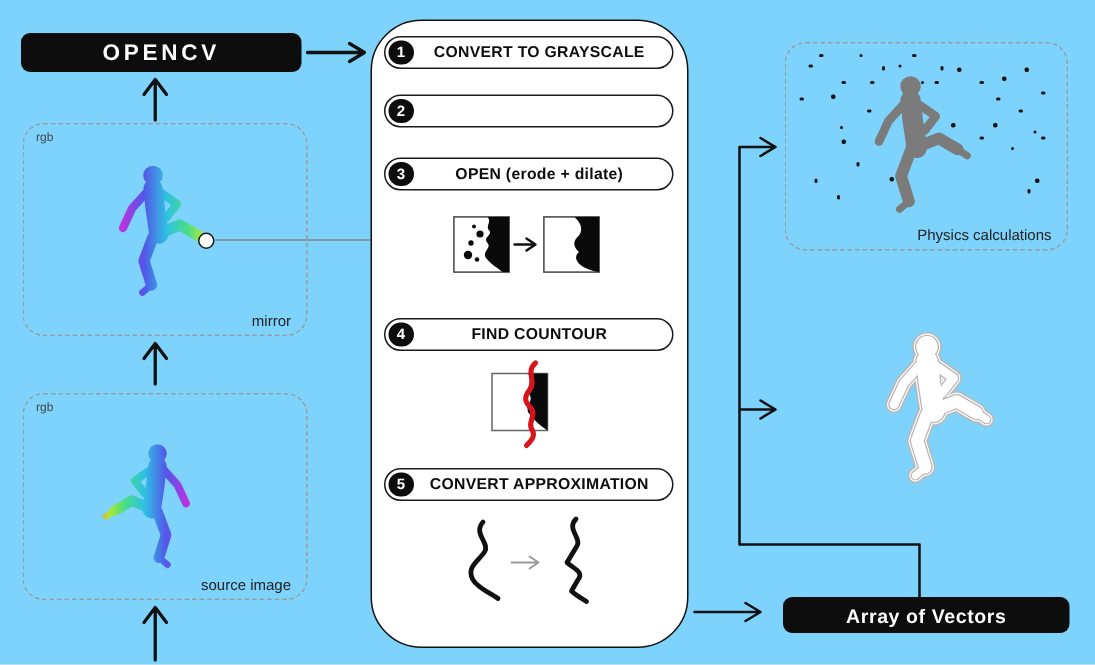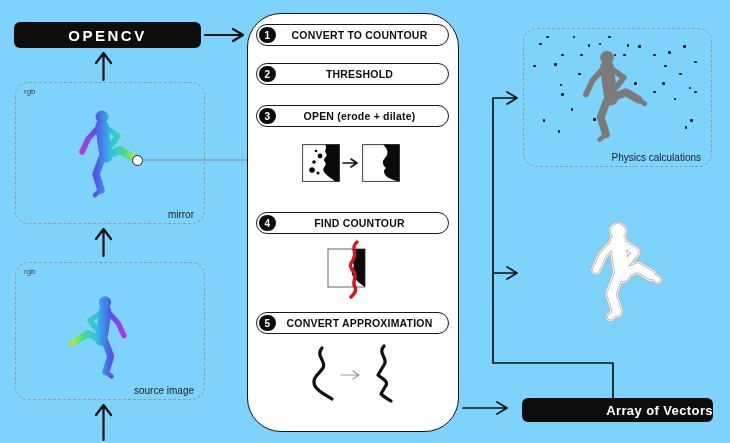--- a/index.html
+++ b/index.html
@@ -97,25 +97,24 @@
   </svg>
 
   <svg class="abs" style="left:94px;top:403px;" width="19" height="38">
     <path d="M9.5,37 L9.5,4 M2,12 L9.5,2 L17,12" fill="none" stroke="#111" stroke-width="2.2" stroke-linecap="round" stroke-linejoin="round"></path>
   </svg>
 
   <div class="abs pipeline" style="left:247px;top:13px;width:210px;height:417px;"></div>
 
   <div class="abs pill" style="left:256px;top:24px;">
     <span class="num-badge">1</span>
-    <span class="pill-label">CONVERT TO COUNTOUR</span>
+    <span class="pill-label">CONVERT TO GRAYSCALE</span>
   </div>
   <div class="abs pill" style="left:256px;top:63px;">
     <span class="num-badge">2</span>
-    <span class="pill-label">THRESHOLD</span>
   </div>
   <div class="abs pill" style="left:256px;top:105px;">
     <span class="num-badge">3</span>
     <span class="pill-label">OPEN (erode + dilate)</span>
   </div>
   <div class="abs pill" style="left:256px;top:212px;">
     <span class="num-badge">4</span>
     <span class="pill-label">FIND COUNTOUR</span>
   </div>
   <div class="abs pill" style="left:256px;top:312px;">
@@ -149,21 +148,21 @@
   <svg class="abs" style="left:308px;top:344px;" width="92" height="62" viewBox="0 0 92 62">
     <path d="M14,4 C7,12 19,18 15,24 C11,30 3,34 7,42 C10,48 20,52 24,55" fill="none" stroke="#111" stroke-width="3.2" stroke-linecap="round"></path>
     <path d="M33,31 L50,31 M45,27 L51,31 L45,35" fill="none" stroke="#999" stroke-width="1.2" stroke-linecap="round" stroke-linejoin="round"></path>
     <path d="M76,2 C69,9 81,15 76,21 L70,31 C74,35 82,37 77,43 L73,50 C76,53 80,55 83,57" fill="none" stroke="#111" stroke-width="3.2" stroke-linecap="round" stroke-linejoin="round"></path>
   </svg>
 
   <svg class="abs" style="left:461px;top:400px;" width="50" height="16">
     <path d="M2,8 L44,8 M36,2 L46,8 L36,14" fill="none" stroke="#111" stroke-width="1.7" stroke-linecap="round" stroke-linejoin="round"></path>
   </svg>
 
-  <div class="abs black-box" style="left:522px;top:398px;width:191px;height:24px;justify-content:flex-end;">
+  <div class="abs black-box" style="left:522px;top:398px;width:191px;height:24px;">
     <span class="aov-text">Array of Vectors</span>
   </div>
 
   <svg class="abs" style="left:485px;top:60px;" width="140" height="345">
     <path d="M128,338 L128,303 L8,303 L8,38 L30,38 M22,32 L32,38 L22,44 M8,213 L30,213 M22,207 L32,213 L22,219" fill="none" stroke="#111" stroke-width="1.7" stroke-linecap="round" stroke-linejoin="round"></path>
   </svg>
 
   <div class="abs dash-box" style="left:523px;top:28px;width:187px;height:137px;">
     <div class="abs" style="left:0;top:0;right:0;bottom:0;">
         <span class="dot" style="left: 8%; top: 10%;"></span>

